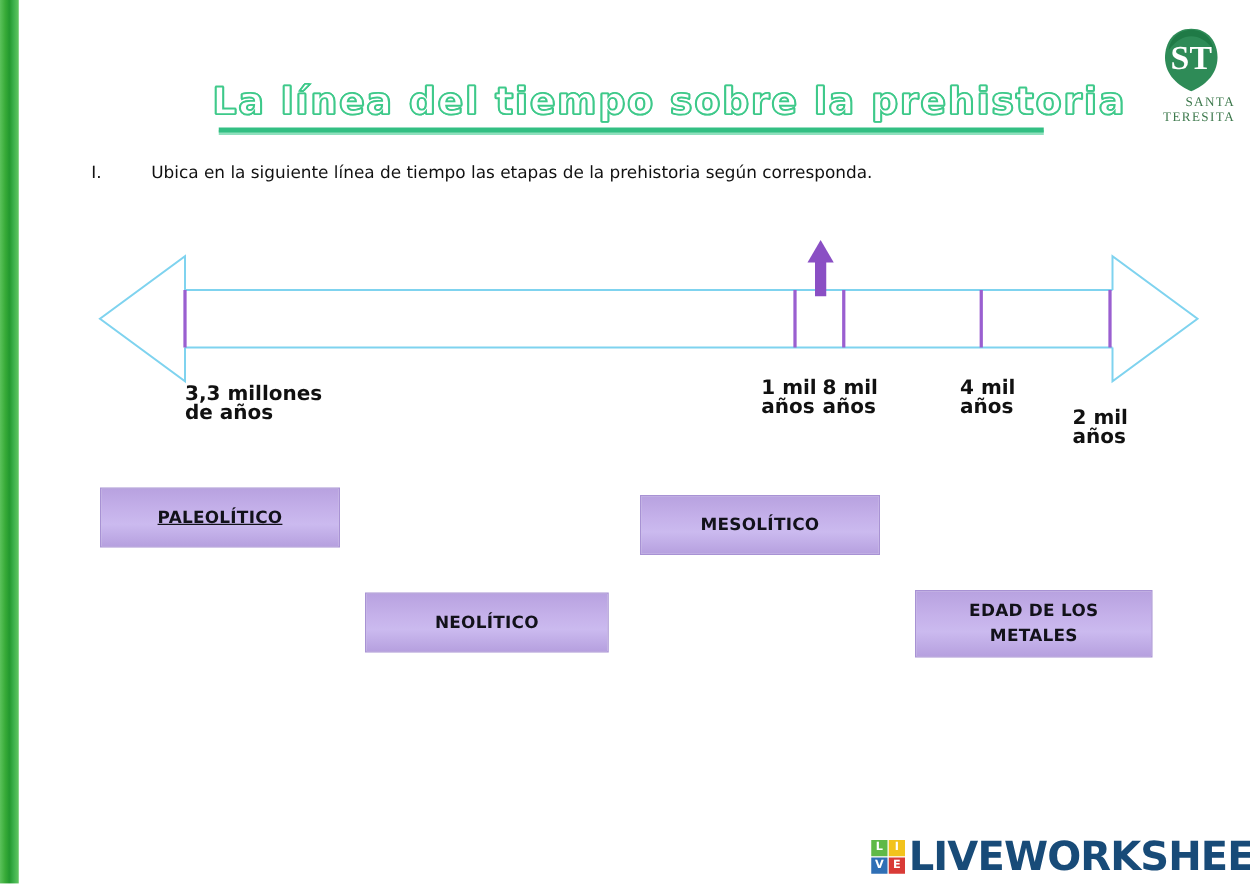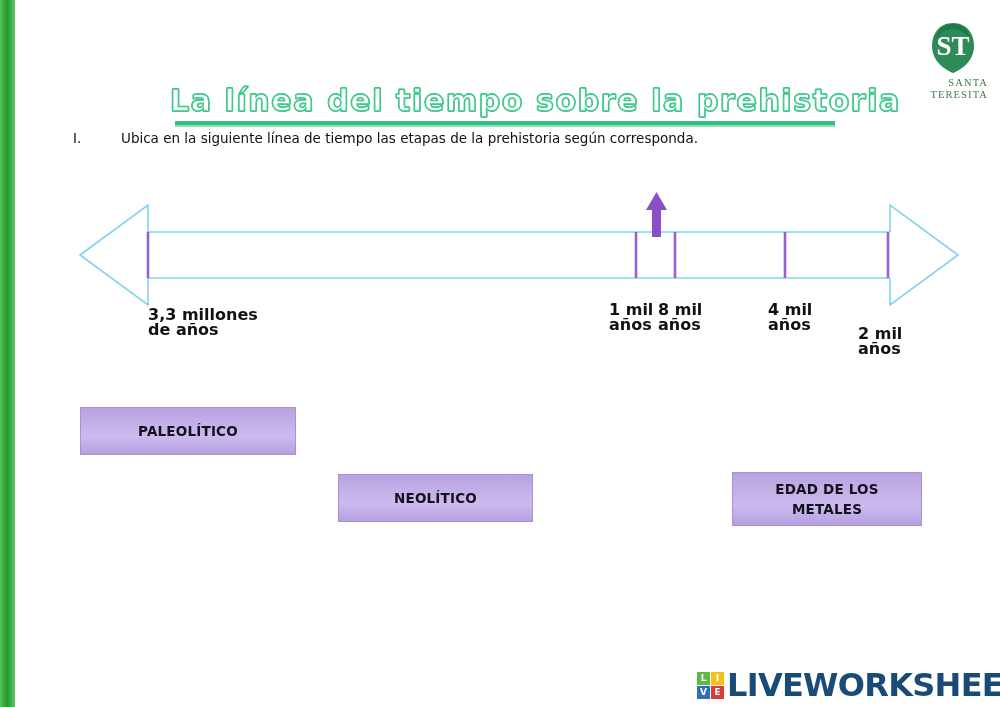--- a/index.html
+++ b/index.html
@@ -65,21 +65,20 @@
     text-align: right;
   }
 
   
   #title-block {
     position: absolute;
     left: 170px;
     top: 64px;
     width: 670px;
     text-align: right;
-    margin-top: 19px;
   }
   #worksheet-title {
     font-family: "DejaVu Sans", sans-serif;
     font-size: 30px;
     font-weight: bold;
     letter-spacing: 1.6px;
     color: #ffffff;
     -webkit-text-stroke: 1.3px #3ec98a;
     text-shadow:
       -1px 0 #3ec98a, 1px 0 #3ec98a,
@@ -262,24 +261,25 @@
     <div class="tick-label" style="left:698px; top:112px;">
       <div>4 mil</div>
       <div>años</div>
     </div>
     <div class="tick-label" style="left:788px; top:136px;">
       <div>2 mil</div>
       <div>años</div>
     </div>
   </div>
 
-  <div class="term-box" style="left:80px;  top:407px; width:216px; height:48px;">PALEOLÍTICO</div>
-
-
-  <div class="term-box" style="left:292px; top:474px; width:195px; height:48px;margin-left:46px;">NEOLÍTICO</div>
+  <div class="term-box" style="left:80px;  top:390px; width:192px; height:48px;text-decoration:underline;">PALEOLÍTICO</div>
+
+  <div class="term-box" style="left:512px; top:396px; width:192px; height:48px;">MESOLÍTICO</div>
+
+  <div class="term-box" style="left:292px; top:474px; width:195px; height:48px;">NEOLÍTICO</div>
 
   <div class="term-box" style="left:732px; top:472px; width:190px; height:54px; padding:11px 18px;">EDAD DE LOS METALES</div>
 
   <div id="lws-logo">
     <div id="lws-mark">
       <span class="sq-green">L</span>
       <span class="sq-yellow">I</span>
       <span class="sq-blue">V</span>
       <span class="sq-red">E</span>
     </div>

